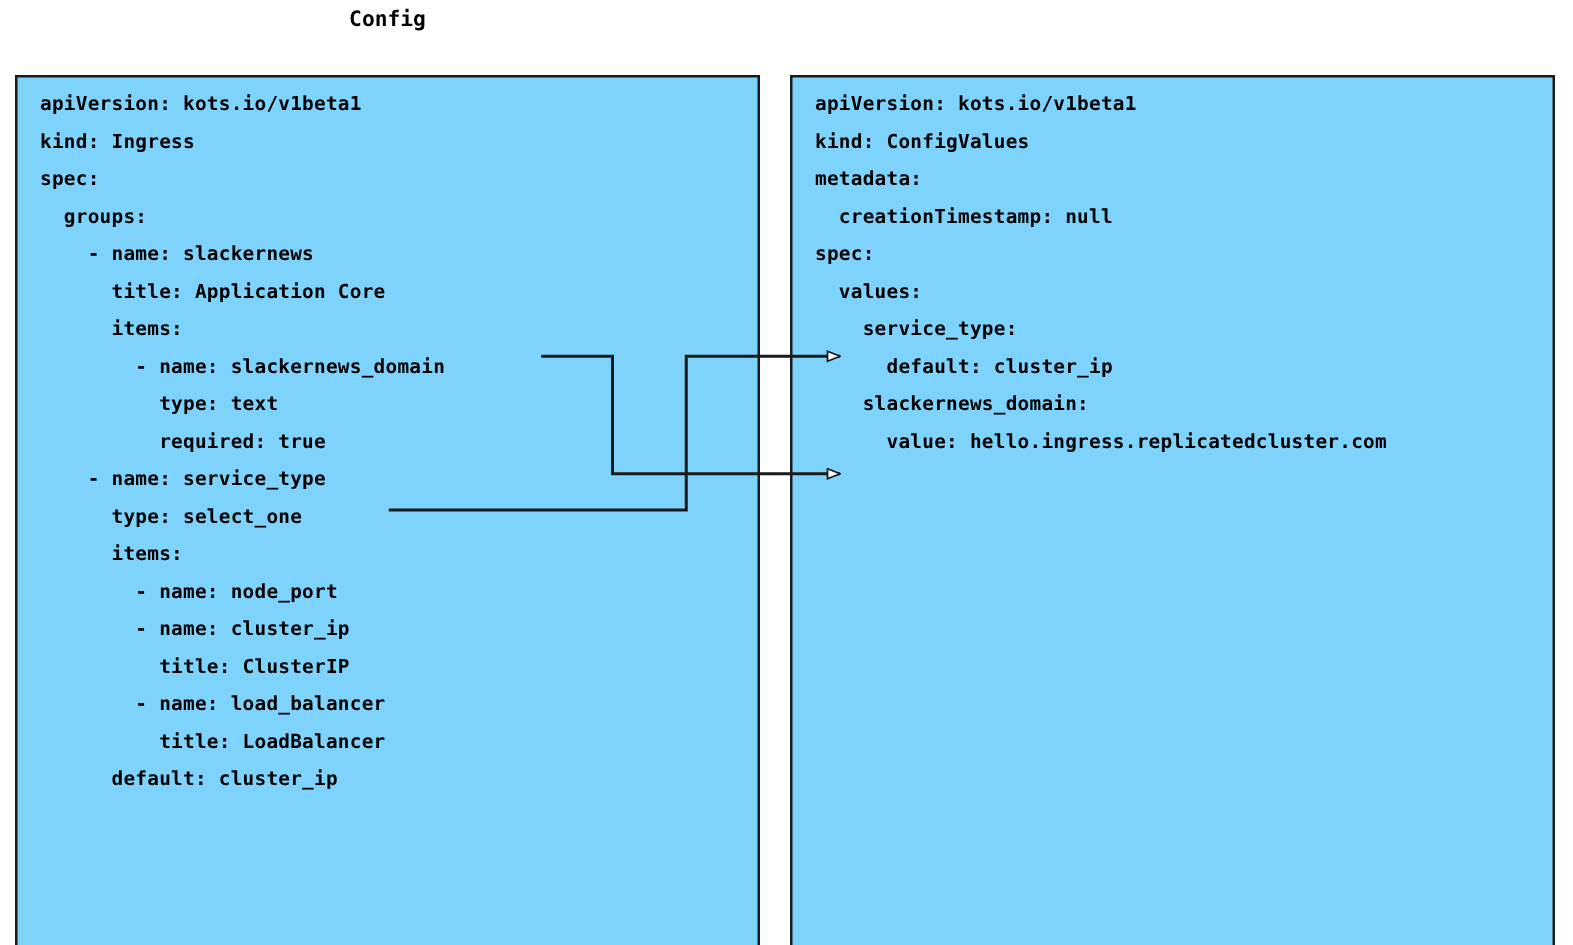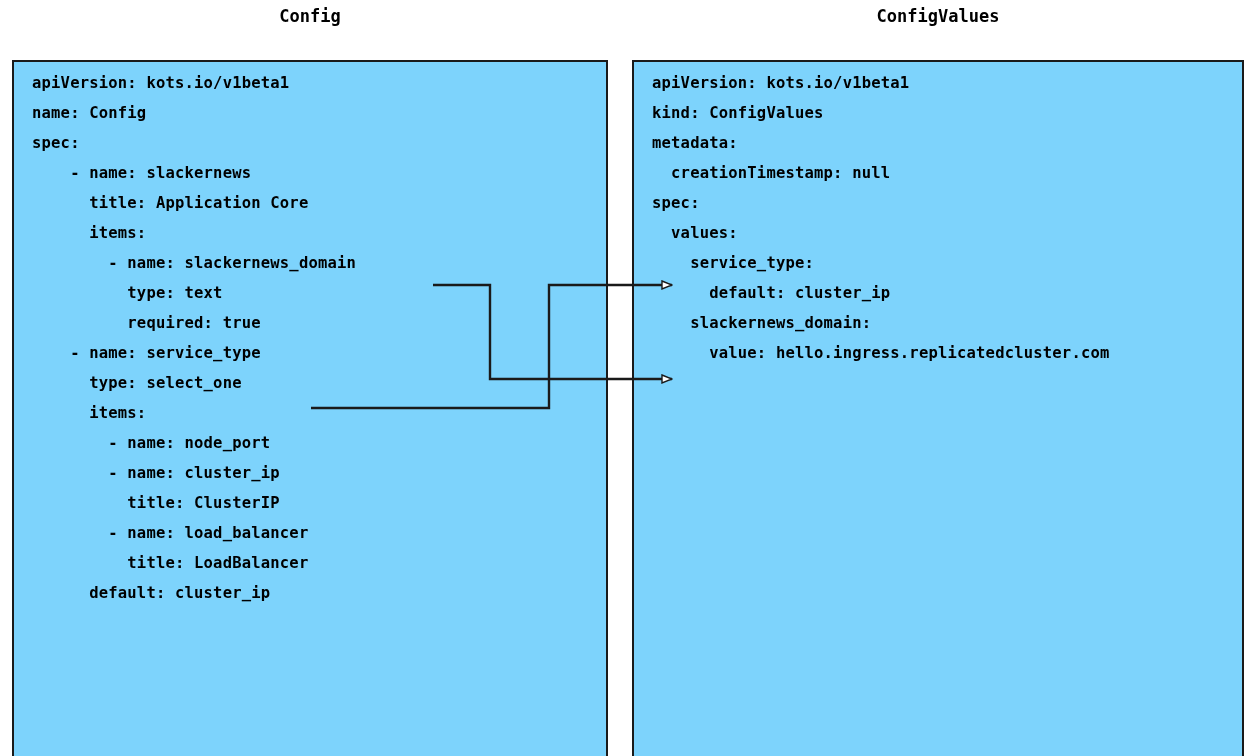--- a/index.html
+++ b/index.html
@@ -81,41 +81,41 @@
 </head>
 <body>
 
 <div class="stage">
 
   <div class="panel-title" id="title-config">Config</div>
 
   <div class="panel" id="panel-config">
     <div class="code" id="code-left">
         <div class="code-line">apiVersion: kots.io/v1beta1</div>
-        <div class="code-line">name: Config</div>
+        <div class="code-line">kind: Ingress</div>
         <div class="code-line">spec:</div>
+        <div class="code-line">  groups:</div>
         <div class="code-line">    - name: slackernews</div>
         <div class="code-line">      title: Application Core</div>
         <div class="code-line">      items:</div>
         <div class="code-line">        - name: slackernews_domain</div>
         <div class="code-line">          type: text</div>
         <div class="code-line">          required: true</div>
         <div class="code-line">    - name: service_type</div>
         <div class="code-line">      type: select_one</div>
         <div class="code-line">      items:</div>
         <div class="code-line">        - name: node_port</div>
         <div class="code-line">        - name: cluster_ip</div>
         <div class="code-line">          title: ClusterIP</div>
         <div class="code-line">        - name: load_balancer</div>
         <div class="code-line">          title: LoadBalancer</div>
         <div class="code-line">      default: cluster_ip</div>
       </div>
   </div>
 
-  <div class="panel-title" id="title-values">ConfigValues</div>
 
   <div class="panel" id="panel-values">
     <div class="code" id="code-right">
         <div class="code-line">apiVersion: kots.io/v1beta1</div>
         <div class="code-line">kind: ConfigValues</div>
         <div class="code-line">metadata:</div>
         <div class="code-line">  creationTimestamp: null</div>
         <div class="code-line">spec:</div>
         <div class="code-line">  values:</div>
         <div class="code-line">    service_type:</div>

